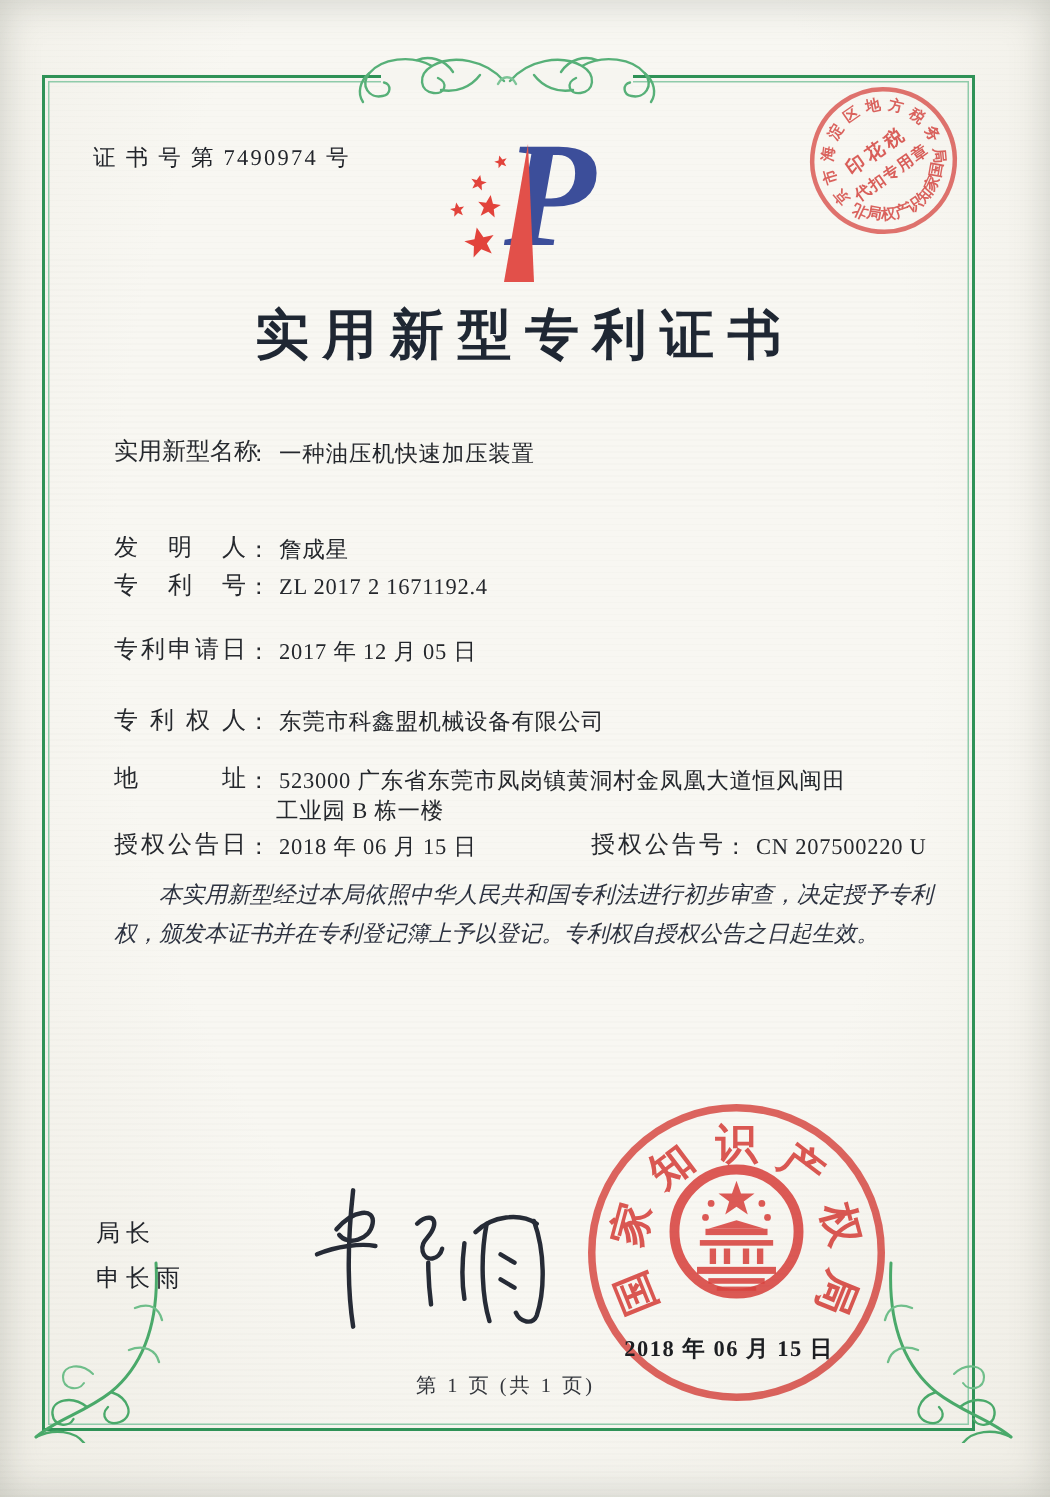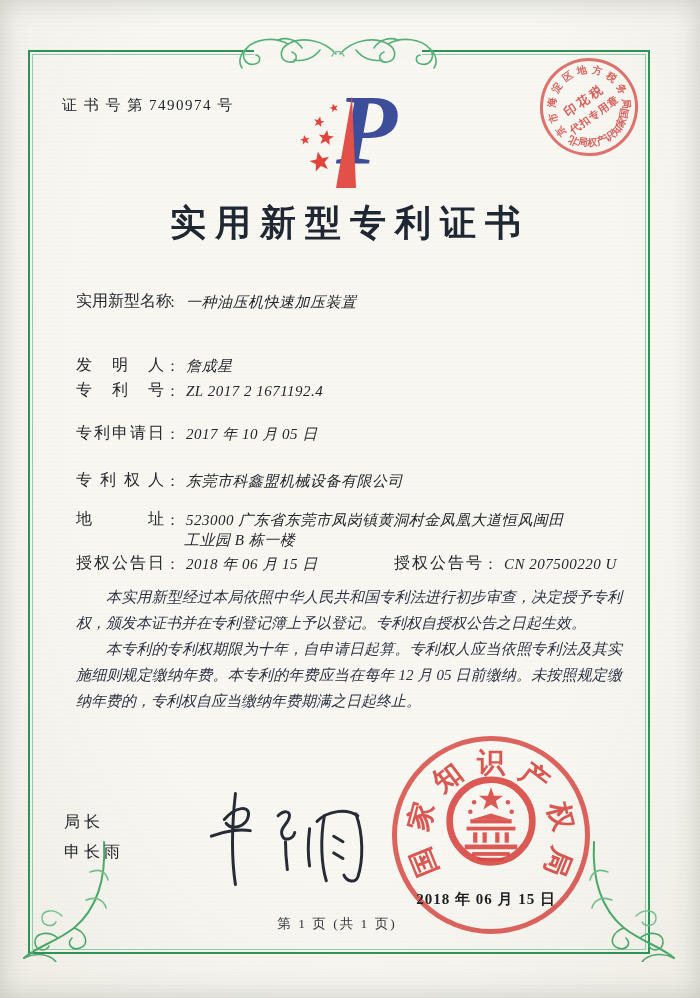--- a/index.html
+++ b/index.html
@@ -24,21 +24,21 @@
     font-weight:700;font-style:italic;color:#3c4e9a;font-family:"Liberation Serif",serif;}
   .logo-svg{position:absolute;inset:0;}
   .title{position:absolute;left:0;top:199px;width:700px;text-align:center;
     font-size:36px;font-weight:700;letter-spacing:9px;color:#1f2733;}
   
   .fields{position:absolute;left:76px;top:0;width:556px;}
   .frow{position:absolute;left:0;width:556px;white-space:nowrap;font-size:15px;}
   .flabel{display:inline-block;width:88px;text-align:justify;text-align-last:justify;
     vertical-align:bottom;font-size:16px;color:#26292e;}
   .fcolon{margin:0 6px 0 1px;}
-  .fvalue{font-size:15px;color:#24272c;letter-spacing:.5px;font-style:italic;}
+  .fvalue{font-size:15px;color:#24272c;letter-spacing:.5px;}
   .addr2{position:absolute;left:108px;top:22px;font-size:15px;letter-spacing:.5px;}
   .pair2{position:absolute;left:318px;top:0;}
   
   .paras{position:absolute;left:76px;top:584px;width:546px;font-size:15px;line-height:26px;
     text-align:justify;color:#2c3240;font-style:italic;}
   .paras p{margin:0;text-indent:2em;}
   
   .officer-title{position:absolute;left:64px;top:812px;font-size:16px;letter-spacing:4px;color:#22252b;}
   .officer-name{position:absolute;left:64px;top:842px;font-size:16px;letter-spacing:4px;color:#22252b;}
   .signature{position:absolute;left:188px;top:788px;width:195px;height:102px;}
@@ -141,40 +141,39 @@
     <div class="frow" style="top:291px">
       <span class="flabel">实用新型名称</span><span class="fcolon">：</span><span class="fvalue">一种油压机快速加压装置</span>
     </div>
     <div class="frow" style="top:355px">
       <span class="flabel">发明人</span><span class="fcolon">：</span><span class="fvalue">詹成星</span>
     </div>
     <div class="frow" style="top:380px">
       <span class="flabel">专利号</span><span class="fcolon">：</span><span class="fvalue">ZL 2017 2 1671192.4</span>
     </div>
     <div class="frow" style="top:423px">
-      <span class="flabel">专利申请日</span><span class="fcolon">：</span><span class="fvalue">2017 年 10 月 05 日</span>
+      <span class="flabel">专利申请日</span><span class="fcolon">：</span><span class="fvalue">2017 年 12 月 05 日</span>
     </div>
     <div class="frow" style="top:470px">
       <span class="flabel">专利权人</span><span class="fcolon">：</span><span class="fvalue">东莞市科鑫盟机械设备有限公司</span>
     </div>
     <div class="frow" style="top:509px">
       <span class="flabel">地址</span><span class="fcolon">：</span><span class="fvalue">523000 广东省东莞市凤岗镇黄洞村金凤凰大道恒风闽田</span>
       <span class="addr2 fvalue">工业园 B 栋一楼</span>
     </div>
     <div class="frow" style="top:553px">
       <span class="flabel">授权公告日</span><span class="fcolon">：</span><span class="fvalue">2018 年 06 月 15 日</span>
       <span class="pair2">
         <span class="flabel">授权公告号</span><span class="fcolon">：</span><span class="fvalue">CN 207500220 U</span>
       </span>
     </div>
   </div>
 
   <div class="paras">
     <p>本实用新型经过本局依照中华人民共和国专利法进行初步审查，决定授予专利权，颁发本证书并在专利登记簿上予以登记。专利权自授权公告之日起生效。</p>
-    <p>本专利的专利权期限为十年，自申请日起算。专利权人应当依照专利法及其实施细则规定缴纳年费。本专利的年费应当在每年 12 月 05 日前缴纳。未按照规定缴纳年费的，专利权自应当缴纳年费期满之日起终止。</p>
   </div>
 
   <div class="officer-title">局长</div>
   <div class="officer-name">申长雨</div>
 
   <svg class="signature" viewBox="0 0 200 110">
     <g fill="none" stroke="#262b36" stroke-width="3.2" stroke-linecap="round">
       <path d="M34,34 C46,20 62,18 60,30 C58,42 42,46 36,38"></path>
       <path d="M46,6 C42,42 42,78 46,104"></path>
       <path d="M20,52 C34,46 52,44 62,46"></path>

